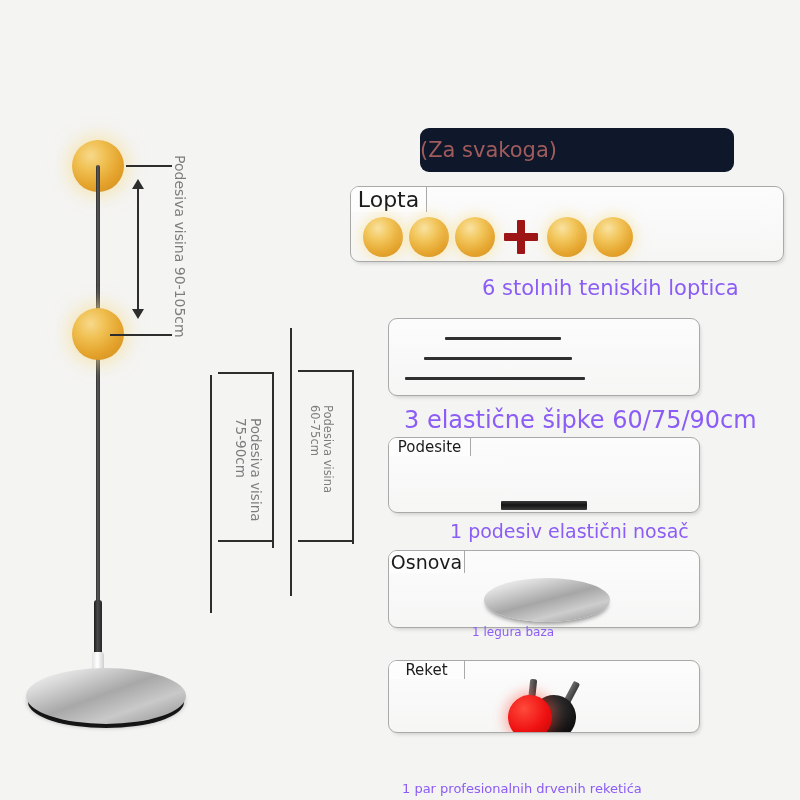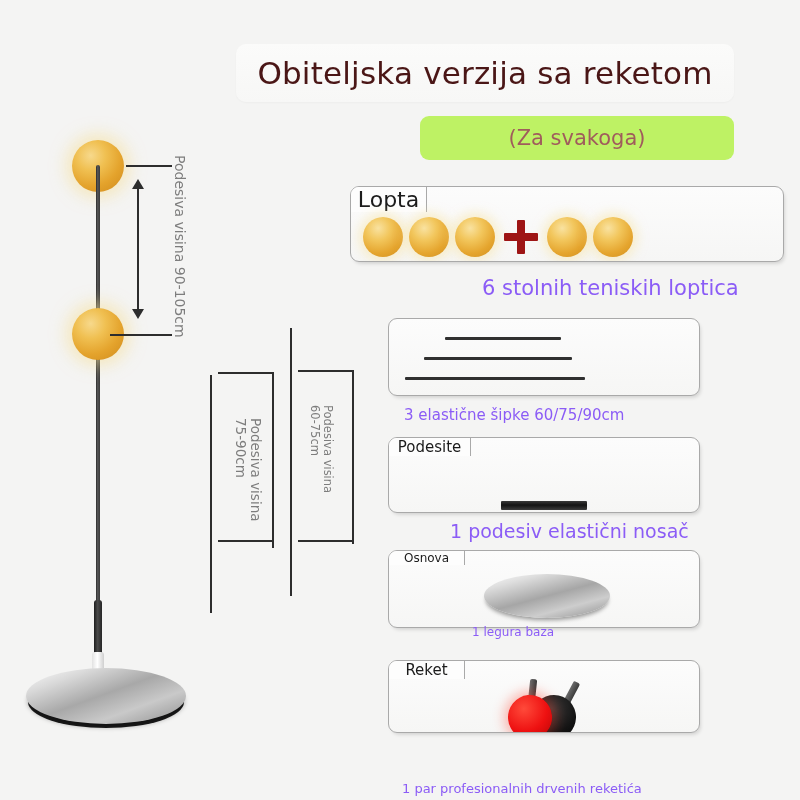--- a/index.html
+++ b/index.html
@@ -37,28 +37,28 @@
   }
   .title-text {
     font-size: 31px;
     color: #4a1616;
     letter-spacing: 0.2px;
     white-space: nowrap;
   }
   .subtitle-box {
     position: absolute;
     left: 420px;
-    top: 116px;
+    top: 128px;
     width: 314px;
     height: 44px;
-    background: #bef264;
+    background: #0f172a;
     border-radius: 9px;
     display: flex;
     align-items: center;
-    justify-content: center;
+    justify-content: flex-start;
   }
   .subtitle-text {
     font-size: 21px;
     color: #a05c5c;
     white-space: nowrap;
   }
 
   
   .rod {
     position: absolute;
@@ -251,35 +251,35 @@
   .cap-lopta { left: 482px; top: 276px; font-size: 21px; }
 
   
   .panel-sipka { left: 388px; top: 318px; width: 312px; height: 78px; }
   .panel-sipka .panel-label { width: 74px; font-size: 15px; }
   .rods-wrap { position: absolute; inset: 0; }
   .rbar { position: absolute; height: 3px; background: #303030; border-radius: 1px; }
   .rbar-1 { left: 56px; top: 18px; width: 116px; }
   .rbar-2 { left: 35px; top: 38px; width: 148px; }
   .rbar-3 { left: 16px; top: 58px; width: 180px; }
-  .cap-sipka { left: 404px; top: 406px; font-size: 15px; }
+  .cap-sipka { left: 404px; top: 406px; font-size: 24px; }
 
   
   .panel-podesite { left: 388px; top: 437px; width: 312px; height: 76px; gap: 43px; }
   .panel-podesite .panel-label { width: 82px; font-size: 15px; }
   .holder-bar {
     width: 86px; height: 9px;
     background: linear-gradient(180deg, #3a3a3a 0%, #141414 45%, #3d3d3d 100%);
     border-radius: 1px;
   }
   .cap-podesite { left: 416px; top: 520px; font-size: 19px; margin-left: 34px; }
 
   
   .panel-osnova { left: 388px; top: 550px; width: 312px; height: 78px; }
-  .panel-osnova .panel-label { width: 76px; font-size: 12px; }
+  .panel-osnova .panel-label { width: 76px; font-size: 19px; }
   .mini-disc {
     width: 126px; height: 44px; border-radius: 50%;
     background: linear-gradient(165deg, #fcfcfc 0%, #dedede 20%, #a6a6a6 50%, #cdcdcd 72%, #8d8d8d 100%);
     box-shadow: 0 4px 4px -2px rgba(0,0,0,0.4);
     margin-left: 6px;
   }
   .cap-osnova { left: 472px; top: 625px; font-size: 12px; }
 
   
   .panel-reket { left: 388px; top: 660px; width: 312px; height: 73px; }
@@ -310,23 +310,20 @@
     background: linear-gradient(90deg, #6f6f6f, #3a3a3a);
     transform: rotate(6deg);
   }
   .cap-reket { left: 402px; top: 781px; font-size: 13px; }
 </style>
 </head>
 <body>
 
 <div class="stage">
 
-  <div class="title-box">
-    <span class="title-text">Obiteljska verzija sa reketom</span>
-  </div>
   <div class="subtitle-box">
     <span class="subtitle-text">(Za svakoga)</span>
   </div>
 
   <div>
     <div class="ball-top"></div>
     <div class="rod"></div>
     <div class="ball-bottom"></div>
     <div class="rod-lower"></div>
     <div class="rod-collar"></div>

